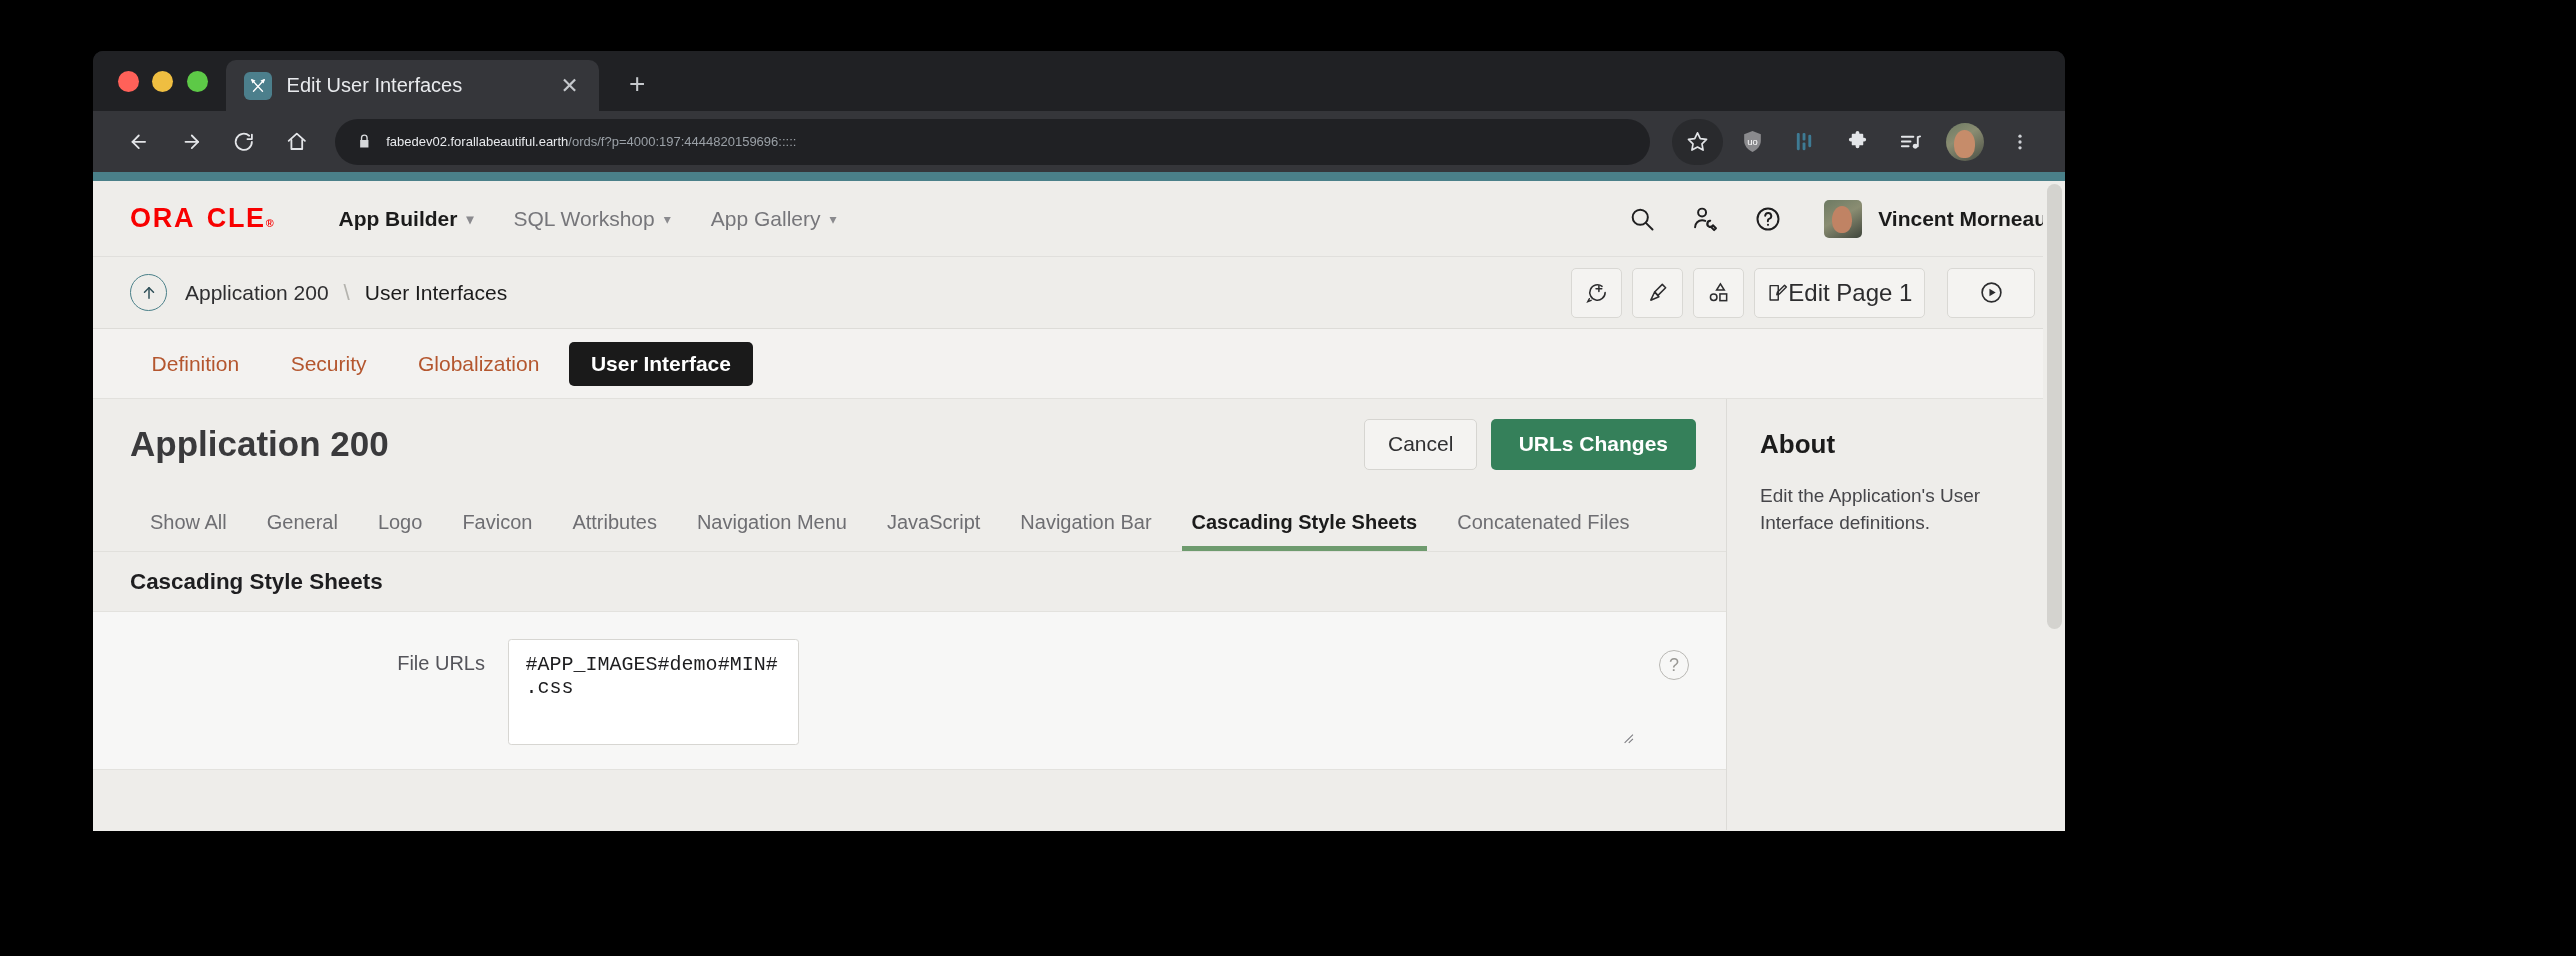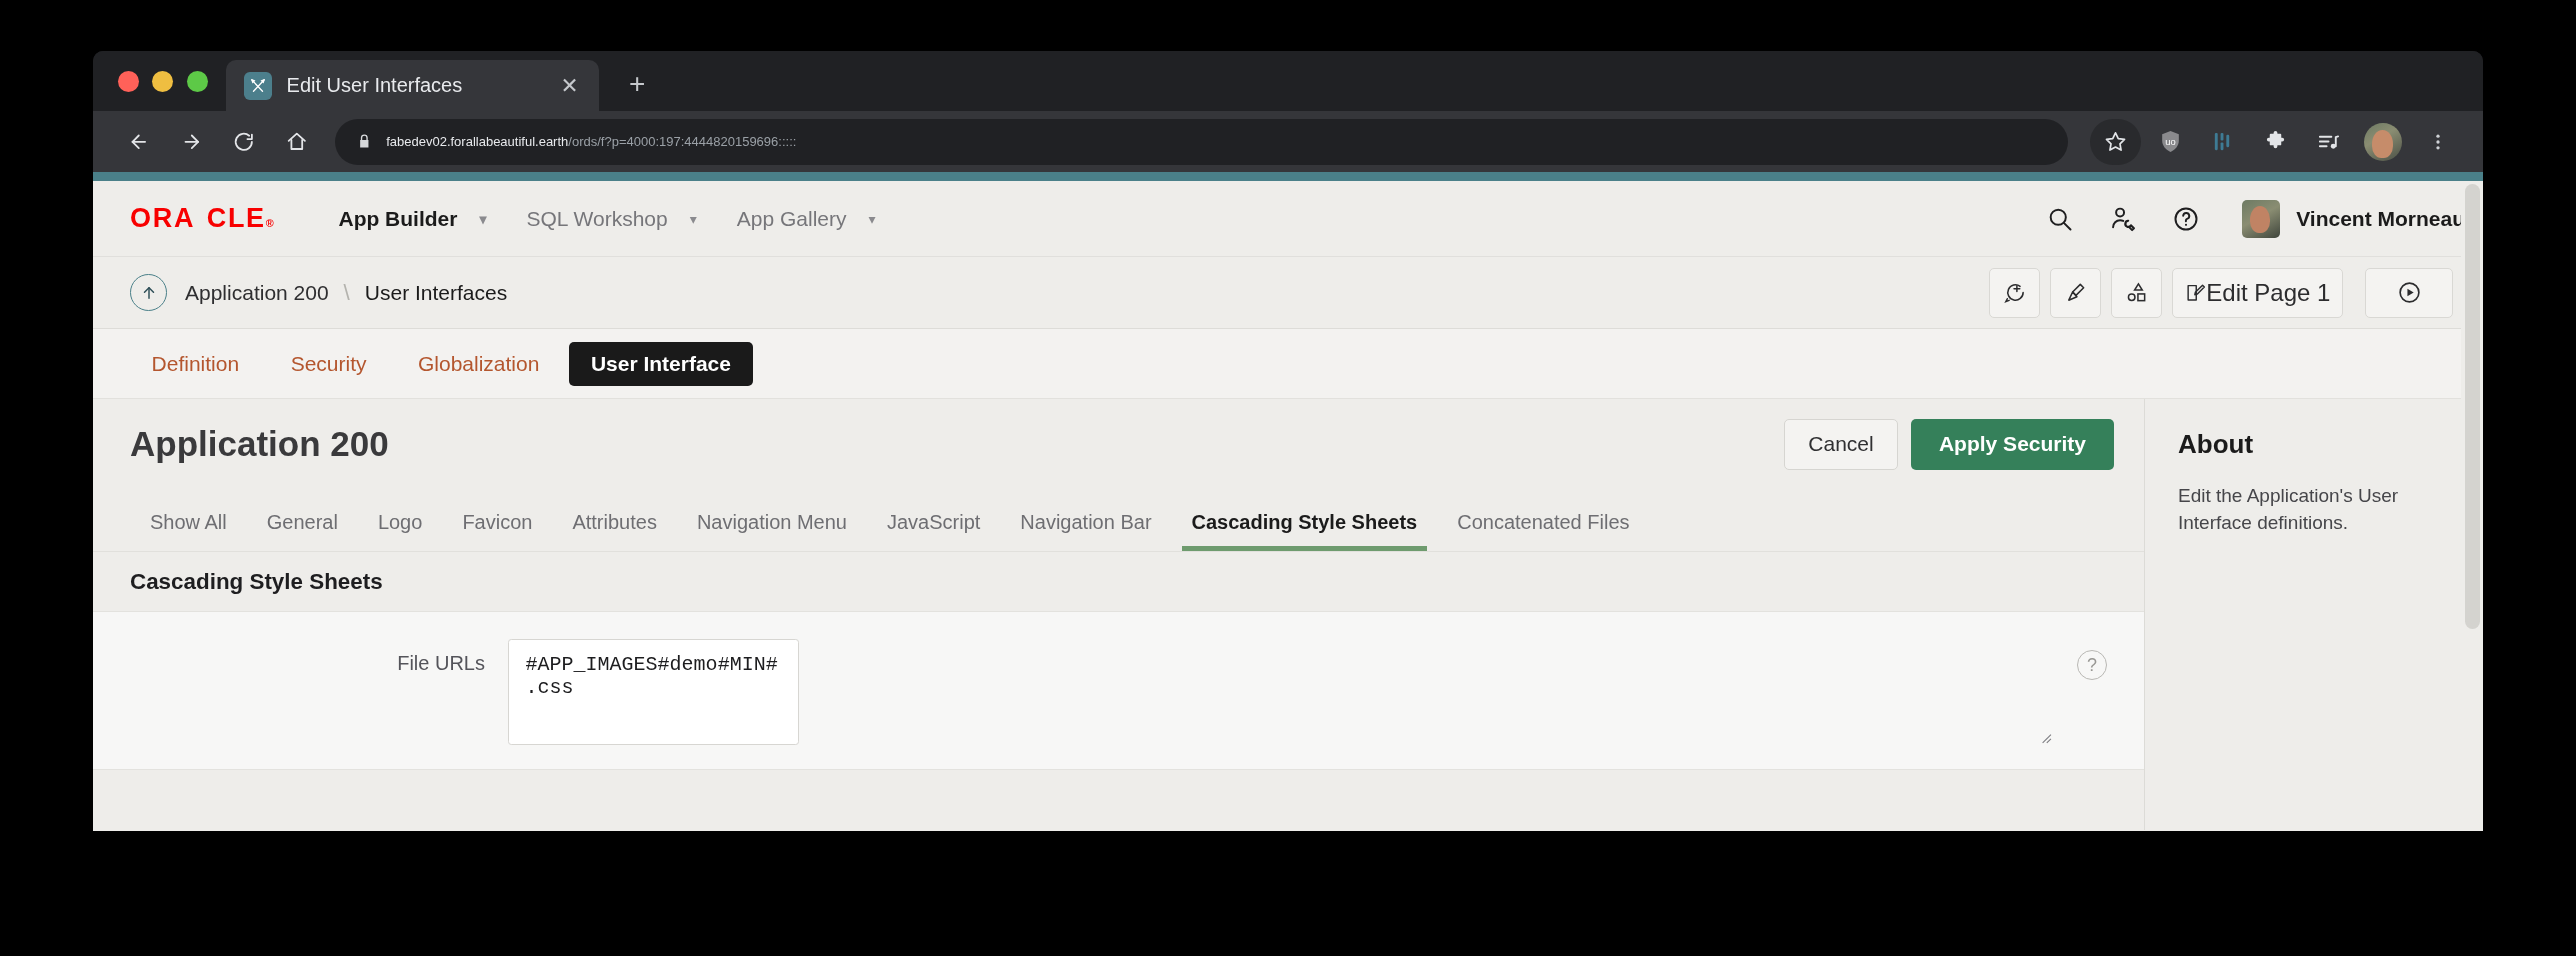--- a/index.html
+++ b/index.html
@@ -7,21 +7,21 @@
     width: 2576px; height: 956px;
     background: #000;
     font-family: "Liberation Sans", sans-serif;
     overflow: hidden;
   }
 
   
   #browser-window {
     position: absolute;
     left: 93px; top: 51px;
-    width: 2390px; height: 780px;
+    width: 1972px; height: 780px;
     background: #202124;
     border-radius: 10px 10px 0 0;
     overflow: hidden;
   }
 
   
   #tab-strip {
     height: 60px;
     background: #202124;
     display: flex;
@@ -135,21 +135,21 @@
   }
   #oracle-logo {
     font-size: 27px; font-weight: 700; letter-spacing: 1.7px;
     color: #F80000; margin-right: 43px;
     display: flex; align-items: baseline;
   }
   #oracle-logo .logo-gap { display: inline-block; width: 11.6px; }
   #oracle-logo .logo-tm { font-size: 10.8px; vertical-align: super; }
   .nav-menu { display: flex; align-items: center; gap: 0; }
   .nav-item {
-    display: flex; align-items: center; gap: 22px;
+    display: flex; align-items: center; gap: 9px;
     padding: 8.3px 20px;
     font-size: 21px; color: #76767A;
   }
   .nav-item.active { color: #1B1B1B; font-weight: 700; }
   .chev { font-size: 14px; color: #8A8A8E; }
   #header-right {
     margin-left: auto;
     display: flex; align-items: center; gap: 28px;
   }
   .hdr-icon { width: 35px; height: 35px; display: flex; align-items: center; justify-content: center; color: #1F1F20; }
@@ -528,21 +528,21 @@
       <div class="ptab active">User Interface</div>
     </div>
 
     <div id="body-split">
       <div id="main-col">
 
         <div id="title-row">
           <div id="page-title">Application 200</div>
           <div id="title-actions">
             <div class="btn" id="cancel-button">Cancel</div>
-            <div class="btn" id="apply-button">Apply Security</div>
+            <div class="btn" id="apply-button">URLs Changes</div>
           </div>
         </div>
 
         <div id="tabs-secondary">
           <div class="stab">Show All</div>
           <div class="stab">General</div>
           <div class="stab">Logo</div>
           <div class="stab">Favicon</div>
           <div class="stab">Attributes</div>
           <div class="stab">Navigation Menu</div>

